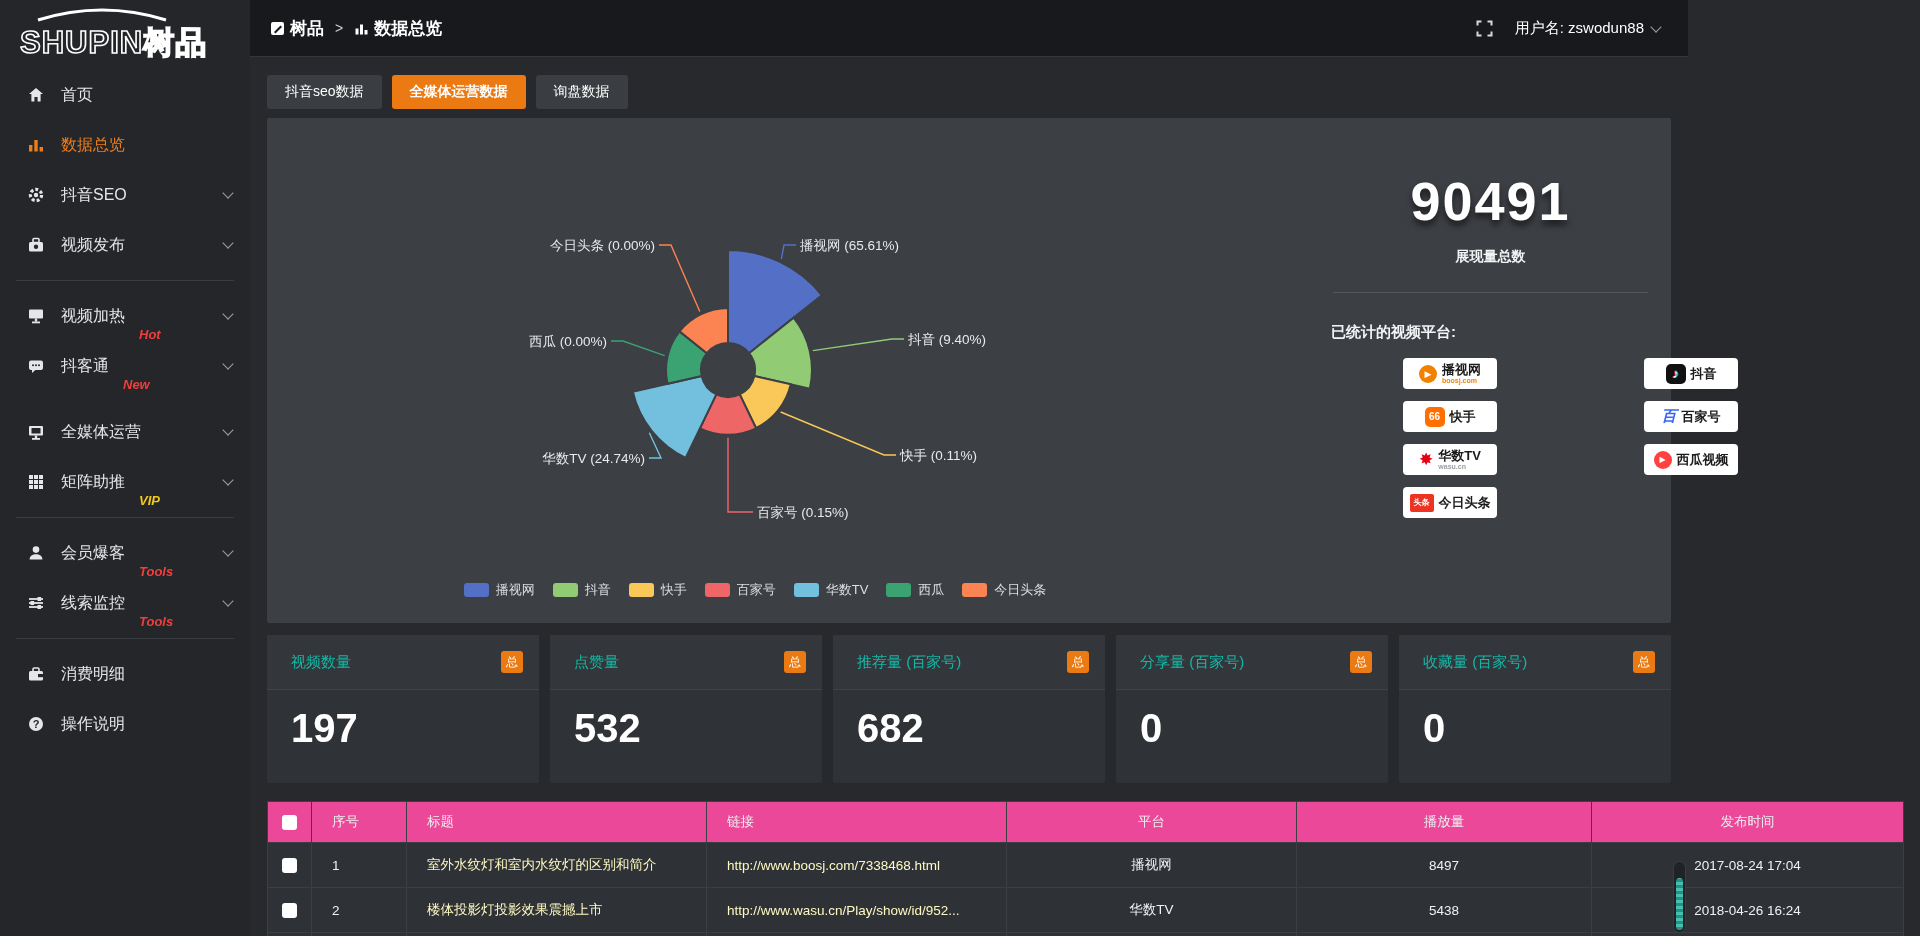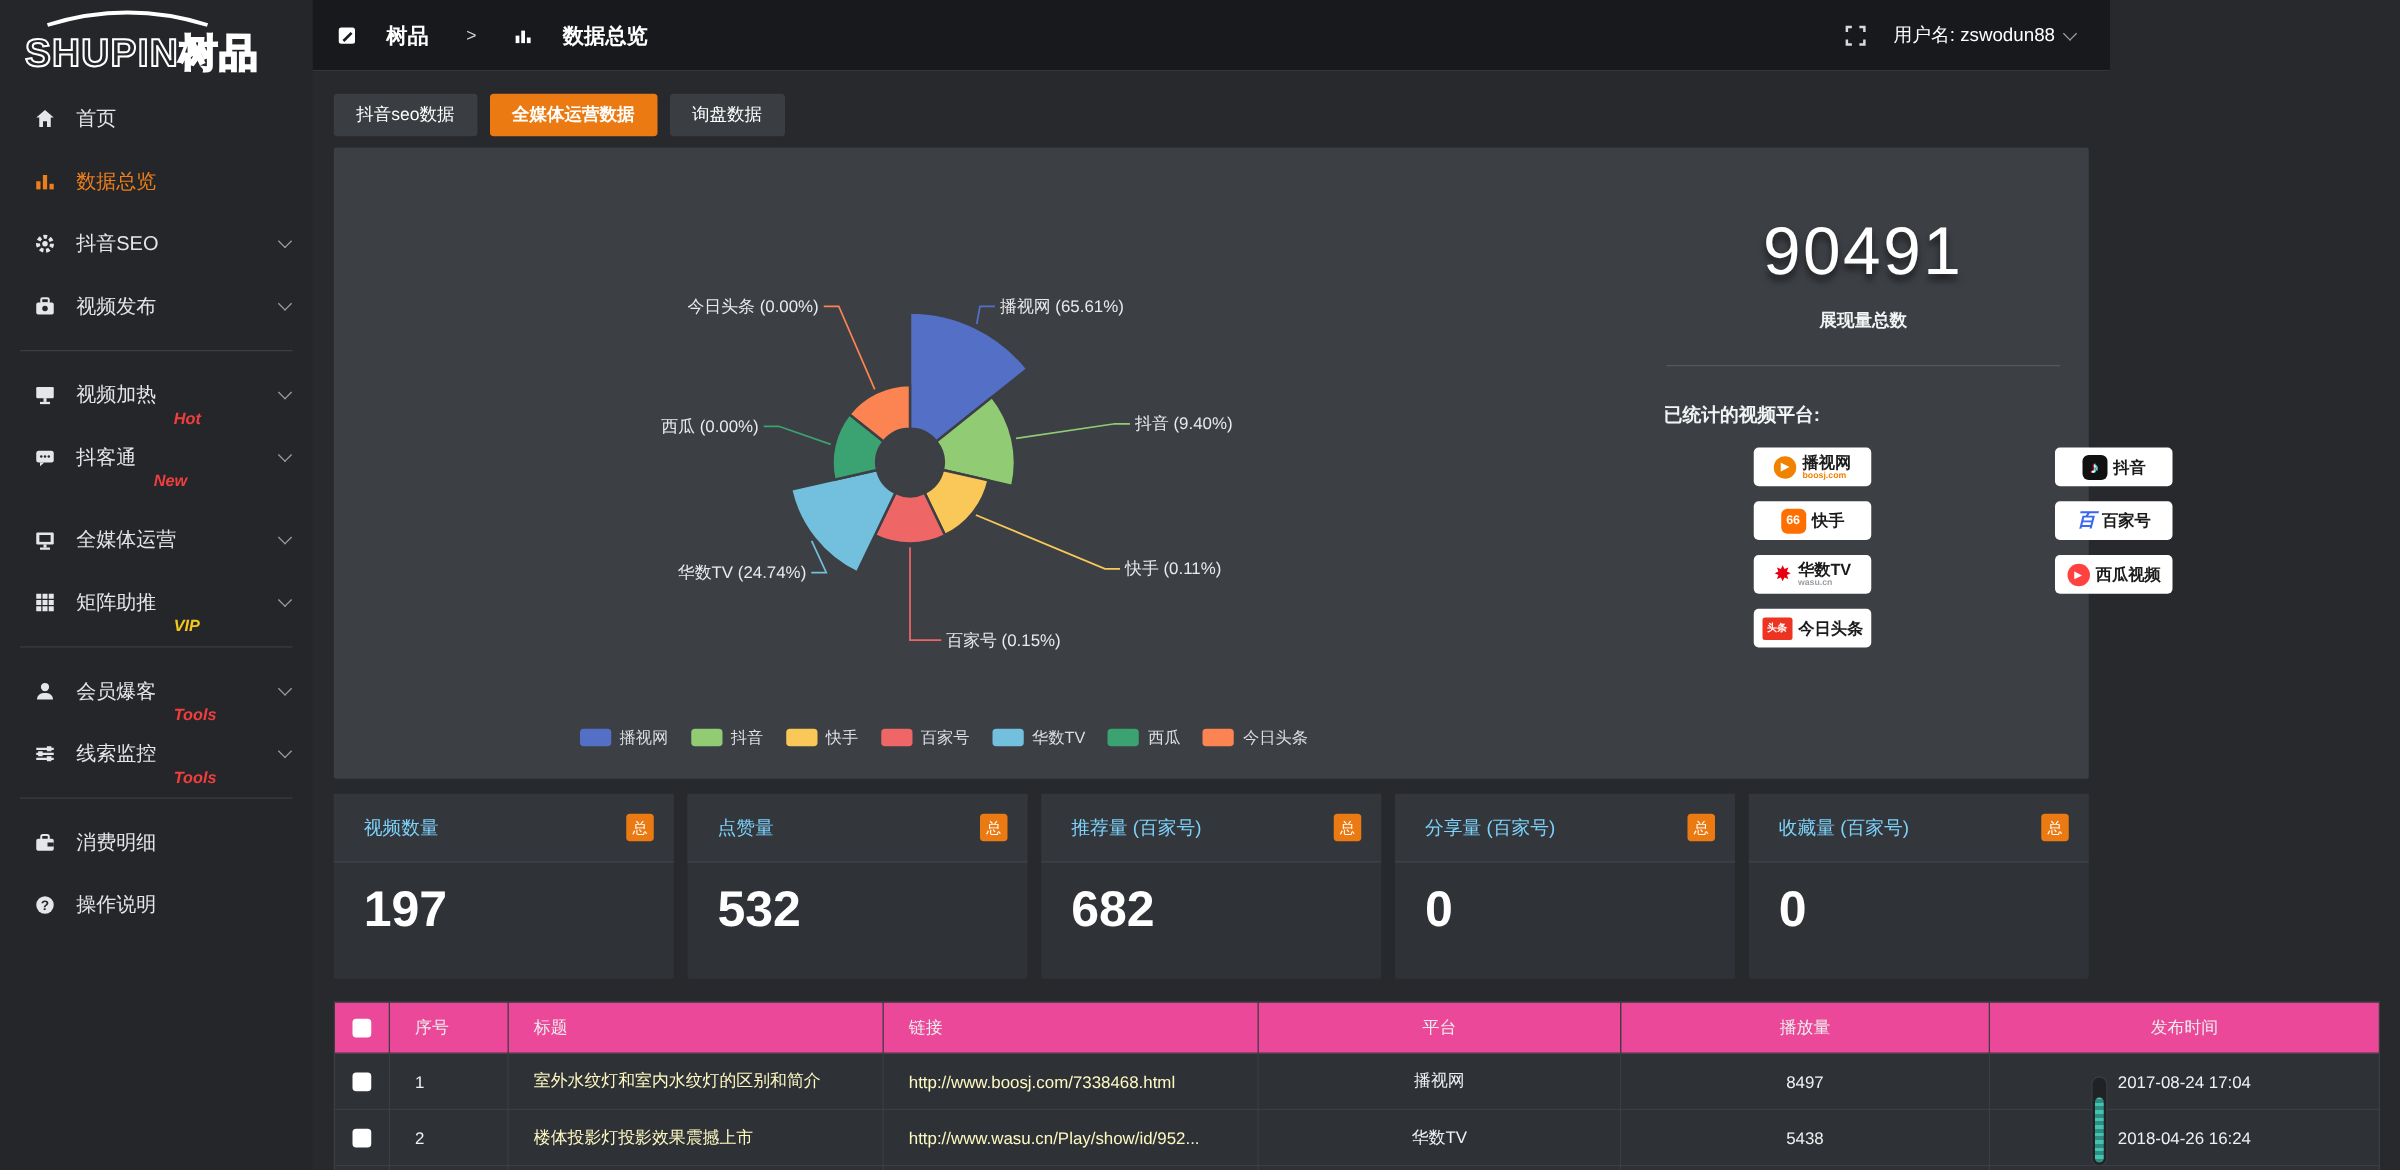--- a/index.html
+++ b/index.html
@@ -21,21 +21,21 @@
   .sbadge.red { color:#f03e3e; }
   .sbadge.yellow { color:#f2c81d; }
   .chev { width:8px; height:8px; border-right:1.6px solid #9aa0a6; border-bottom:1.6px solid #9aa0a6;
     transform:rotate(45deg); margin-left:auto; margin-top:-4px; }
   .side-divider { height:1px; background:#3a3d41; margin:10px 16px; }
   .side-gap { height:16px; }
 
   
   .header { position:absolute; left:250px; top:0; right:0; height:57px; background:#17191c;
     border-bottom:1px solid #33363a; display:flex; align-items:center; padding:0 28px 0 20px; color:#fff; }
-  .crumb { display:flex; align-items:center; gap:24px; font-size:17px; font-weight:700; }
+  .crumb { display:flex; align-items:center; gap:5px; font-size:17px; font-weight:700; }
   .crumb-sep { color:#cfd2d6; font-size:14px; font-weight:400; margin:0 6px; }
   .header-right { margin-left:auto; display:flex; align-items:center; gap:22px; font-size:15px; }
   .username { display:flex; align-items:center; gap:8px; cursor:pointer; }
   .username .chev { margin:0 0 2px 0; }
 
   
   .main { position:absolute; left:250px; top:57px; right:0; bottom:0; padding:18px 17px 0 17px; }
   .tabs { display:flex; gap:10px; }
   .tab { height:34px; padding:0 18px; display:flex; align-items:center; background:#3a3d41;
     color:#fff; font-size:14px; border-radius:3px; cursor:pointer; }
@@ -43,21 +43,21 @@
 
   
   .chart-panel { margin-top:9px; height:505px; background:#3c3f44; border-radius:2px; display:flex; }
   .chart-left { position:relative; width:976px; height:505px; }
   .legend { position:absolute; left:0; right:0; bottom:24px; display:flex; justify-content:center; gap:18px; }
   .legend-item { display:flex; align-items:center; gap:7px; cursor:pointer; }
   .legend-swatch { width:25px; height:14px; border-radius:3px; background:#888; }
   .legend-label { color:#dcdfe3; font-size:13px; }
   .divider-v { width:1px; background:#4a4d52; margin:55px 0 40px 0; }
   .chart-right { flex:1; padding-top:52px; color:#fff; }
-  .big-number { text-align:center; font-size:54px; font-weight:400; letter-spacing:2px;
+  .big-number { text-align:center; font-size:54px; font-weight:700; letter-spacing:2px;
     text-shadow:0 5px 6px rgba(0,0,0,.55); }
   .big-caption { text-align:center; font-size:14px; font-weight:700; margin-top:16px; color:#f2f3f5; }
   .right-hr { height:1px; background:#55585d; margin:26px 90px 0 90px; }
   .platforms-label { margin:30px 0 0 88px; font-size:15px; font-weight:700; color:#f2f3f5; }
   .badge-grid { margin:16px 0 0 160px; display:grid; grid-template-columns:94px 94px;
     column-gap:147px; row-gap:12px; }
   .pbadge { width:94px; height:31px; background:#fff; border-radius:4px; display:flex;
     align-items:center; justify-content:center; gap:5px; overflow:hidden; }
   .pbadge .pname { color:#1b1b1b; font-size:13px; font-weight:700; white-space:nowrap; }
   .pcol { display:flex; flex-direction:column; align-items:flex-start; line-height:1; }
@@ -75,21 +75,21 @@
     text-shadow:1px 0 0 #25f4ee,-1px 0 0 #fe2c55; }
   .icon-baijia { color:#3a66f5; font-size:15px; font-weight:800; font-style:italic; }
   .icon-xigua { width:18px; height:18px; border-radius:50%; background:#ff4140; color:#fff;
     font-size:8px; display:flex; align-items:center; justify-content:center; }
 
   
   .stat-cards { display:flex; gap:11px; margin-top:12px; }
   .stat-card { width:318px; height:148px; background:#2f3236; border-radius:2px; }
   .stat-card-head { height:55px; display:flex; align-items:center; justify-content:space-between;
     padding:0 16px 0 24px; border-bottom:1px solid #404349; background:#33363b; }
-  .stat-title { color:#7dd3fc; font-size:15px; }
+  .stat-title { color:#14b8a6; font-size:15px; }
   .stat-badge { width:22px; height:22px; background:#ec7a12; color:#fff; border-radius:3px;
     font-size:12px; display:flex; align-items:center; justify-content:center; }
   .stat-value { color:#fff; font-size:40px; font-weight:700; margin:16px 0 0 24px; }
 
   
   .table-wrap { margin-top:18px; }
   table { width:1636px; border-collapse:collapse; table-layout:fixed; }
   th,td { border:1px solid #3b3e43; font-weight:400; }
   thead tr { background:#ec4899; height:41px; }
   tbody tr { background:#2e3135; height:45px; }

